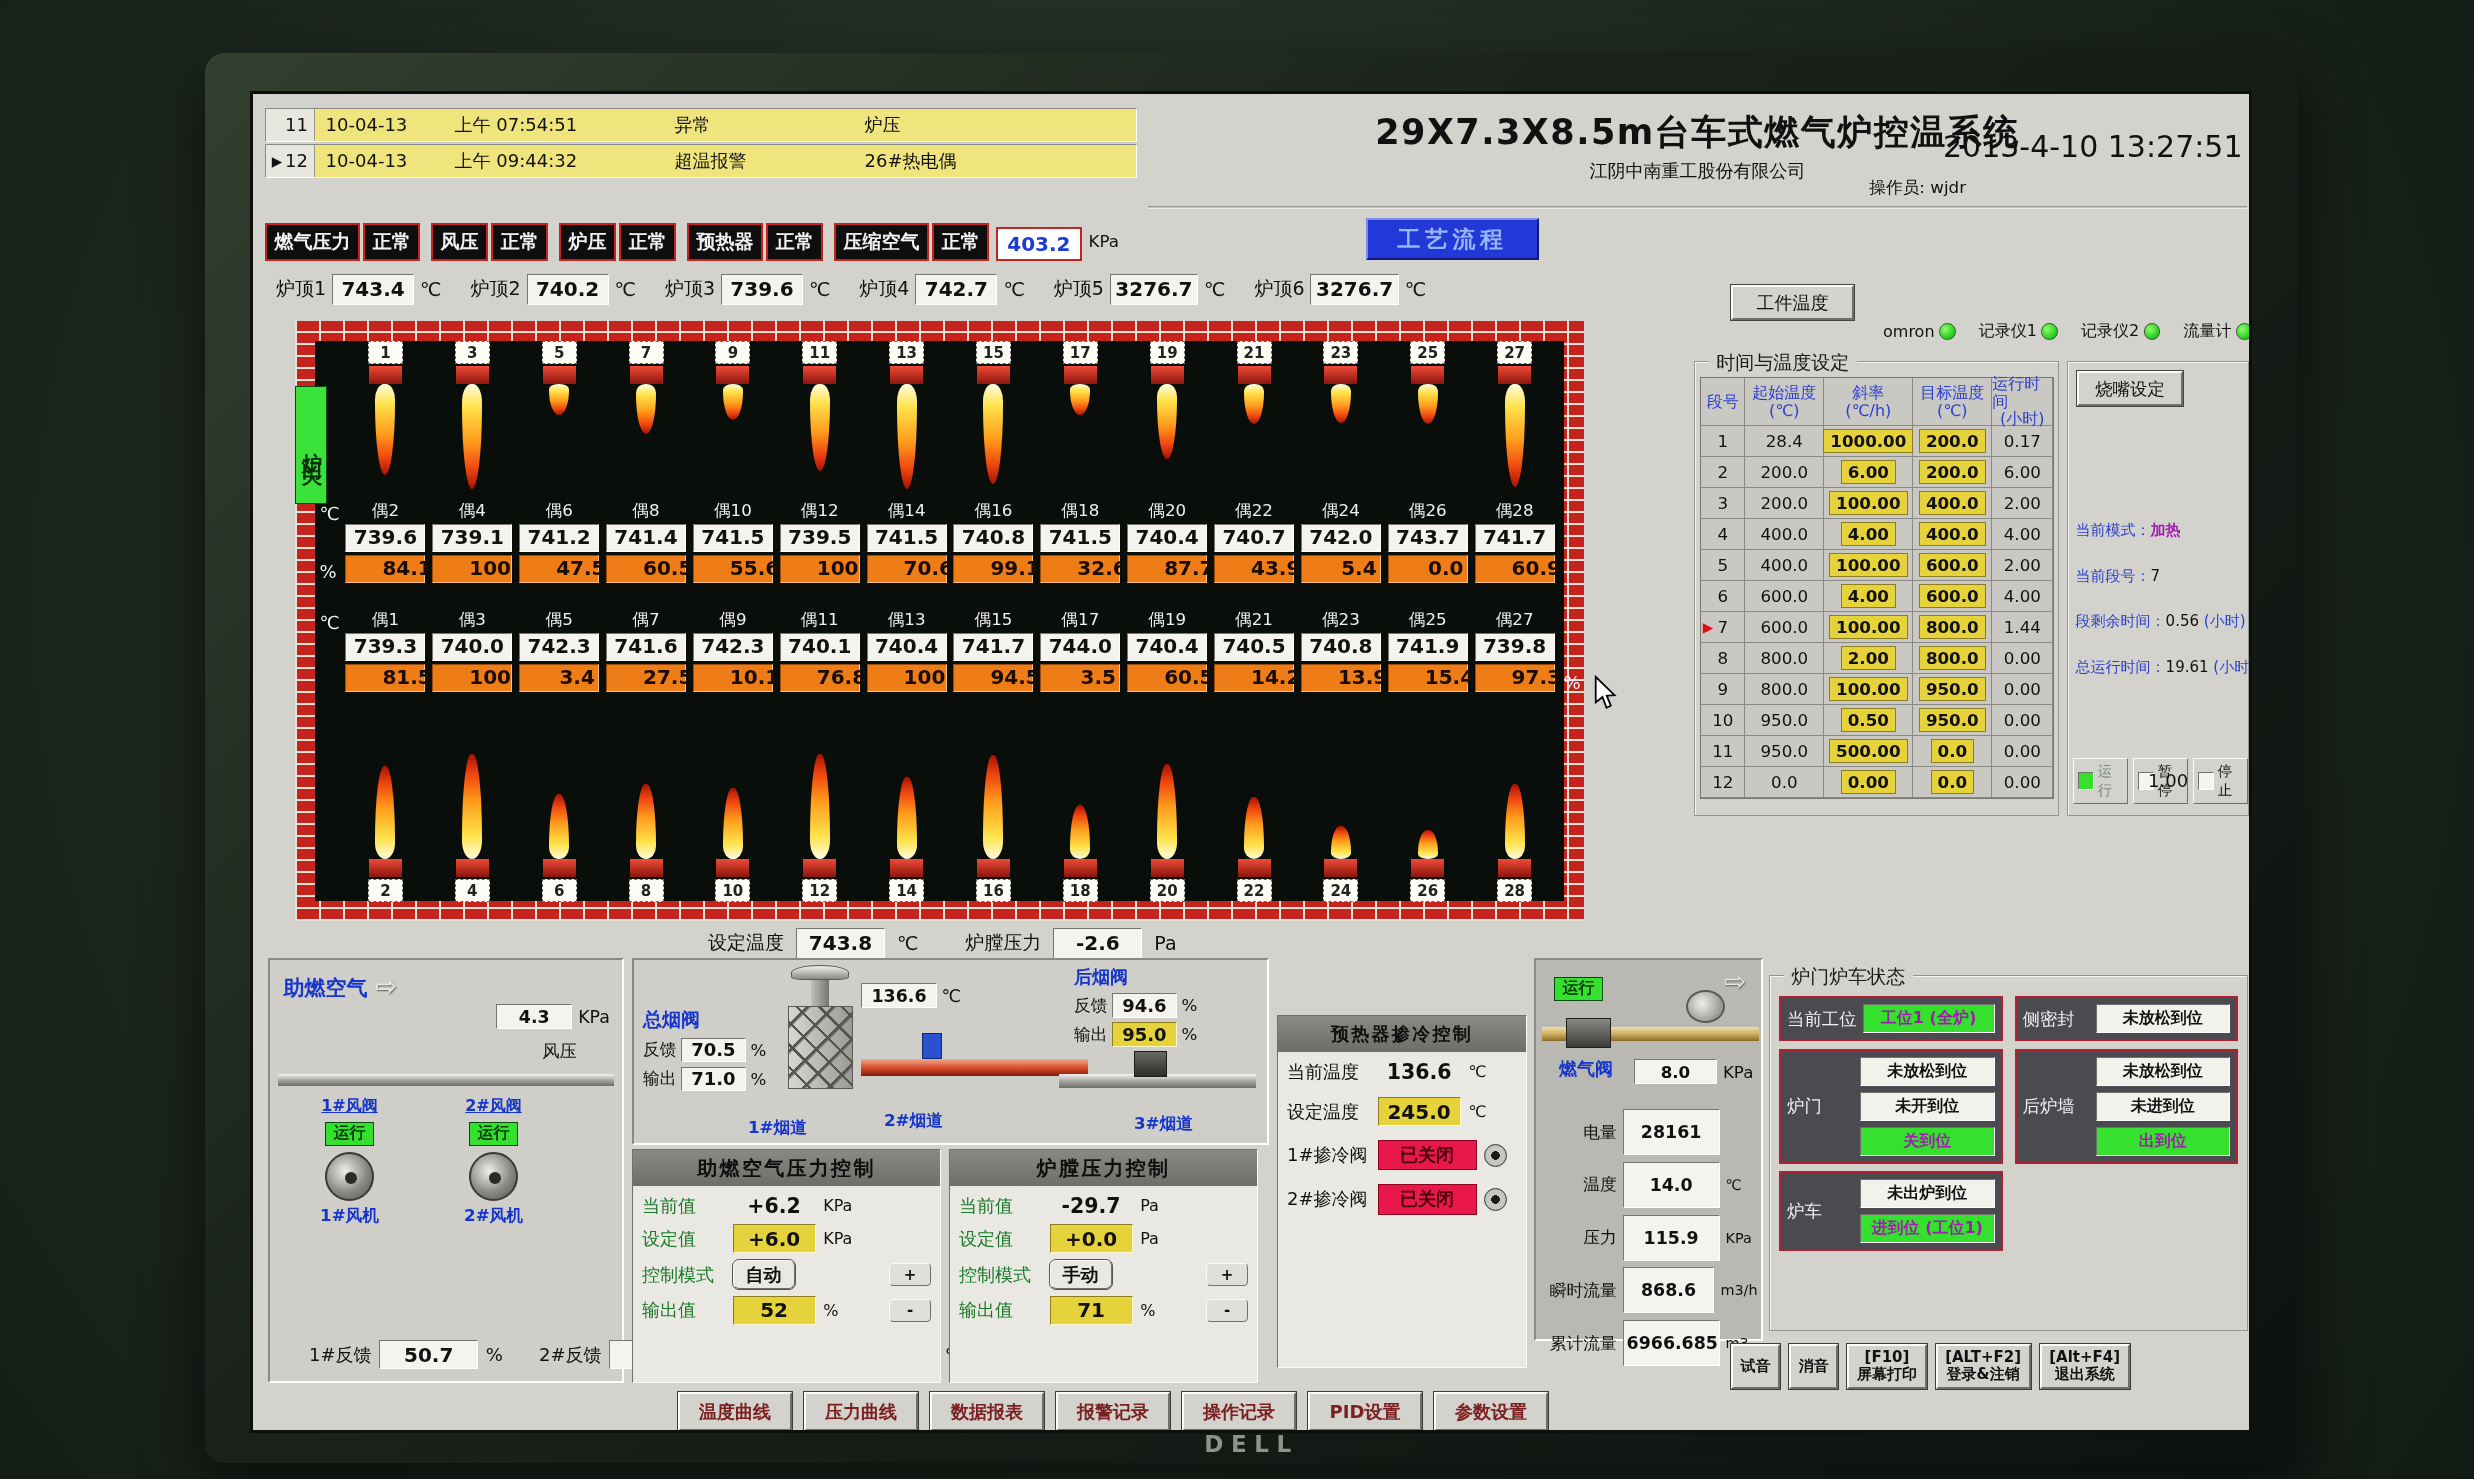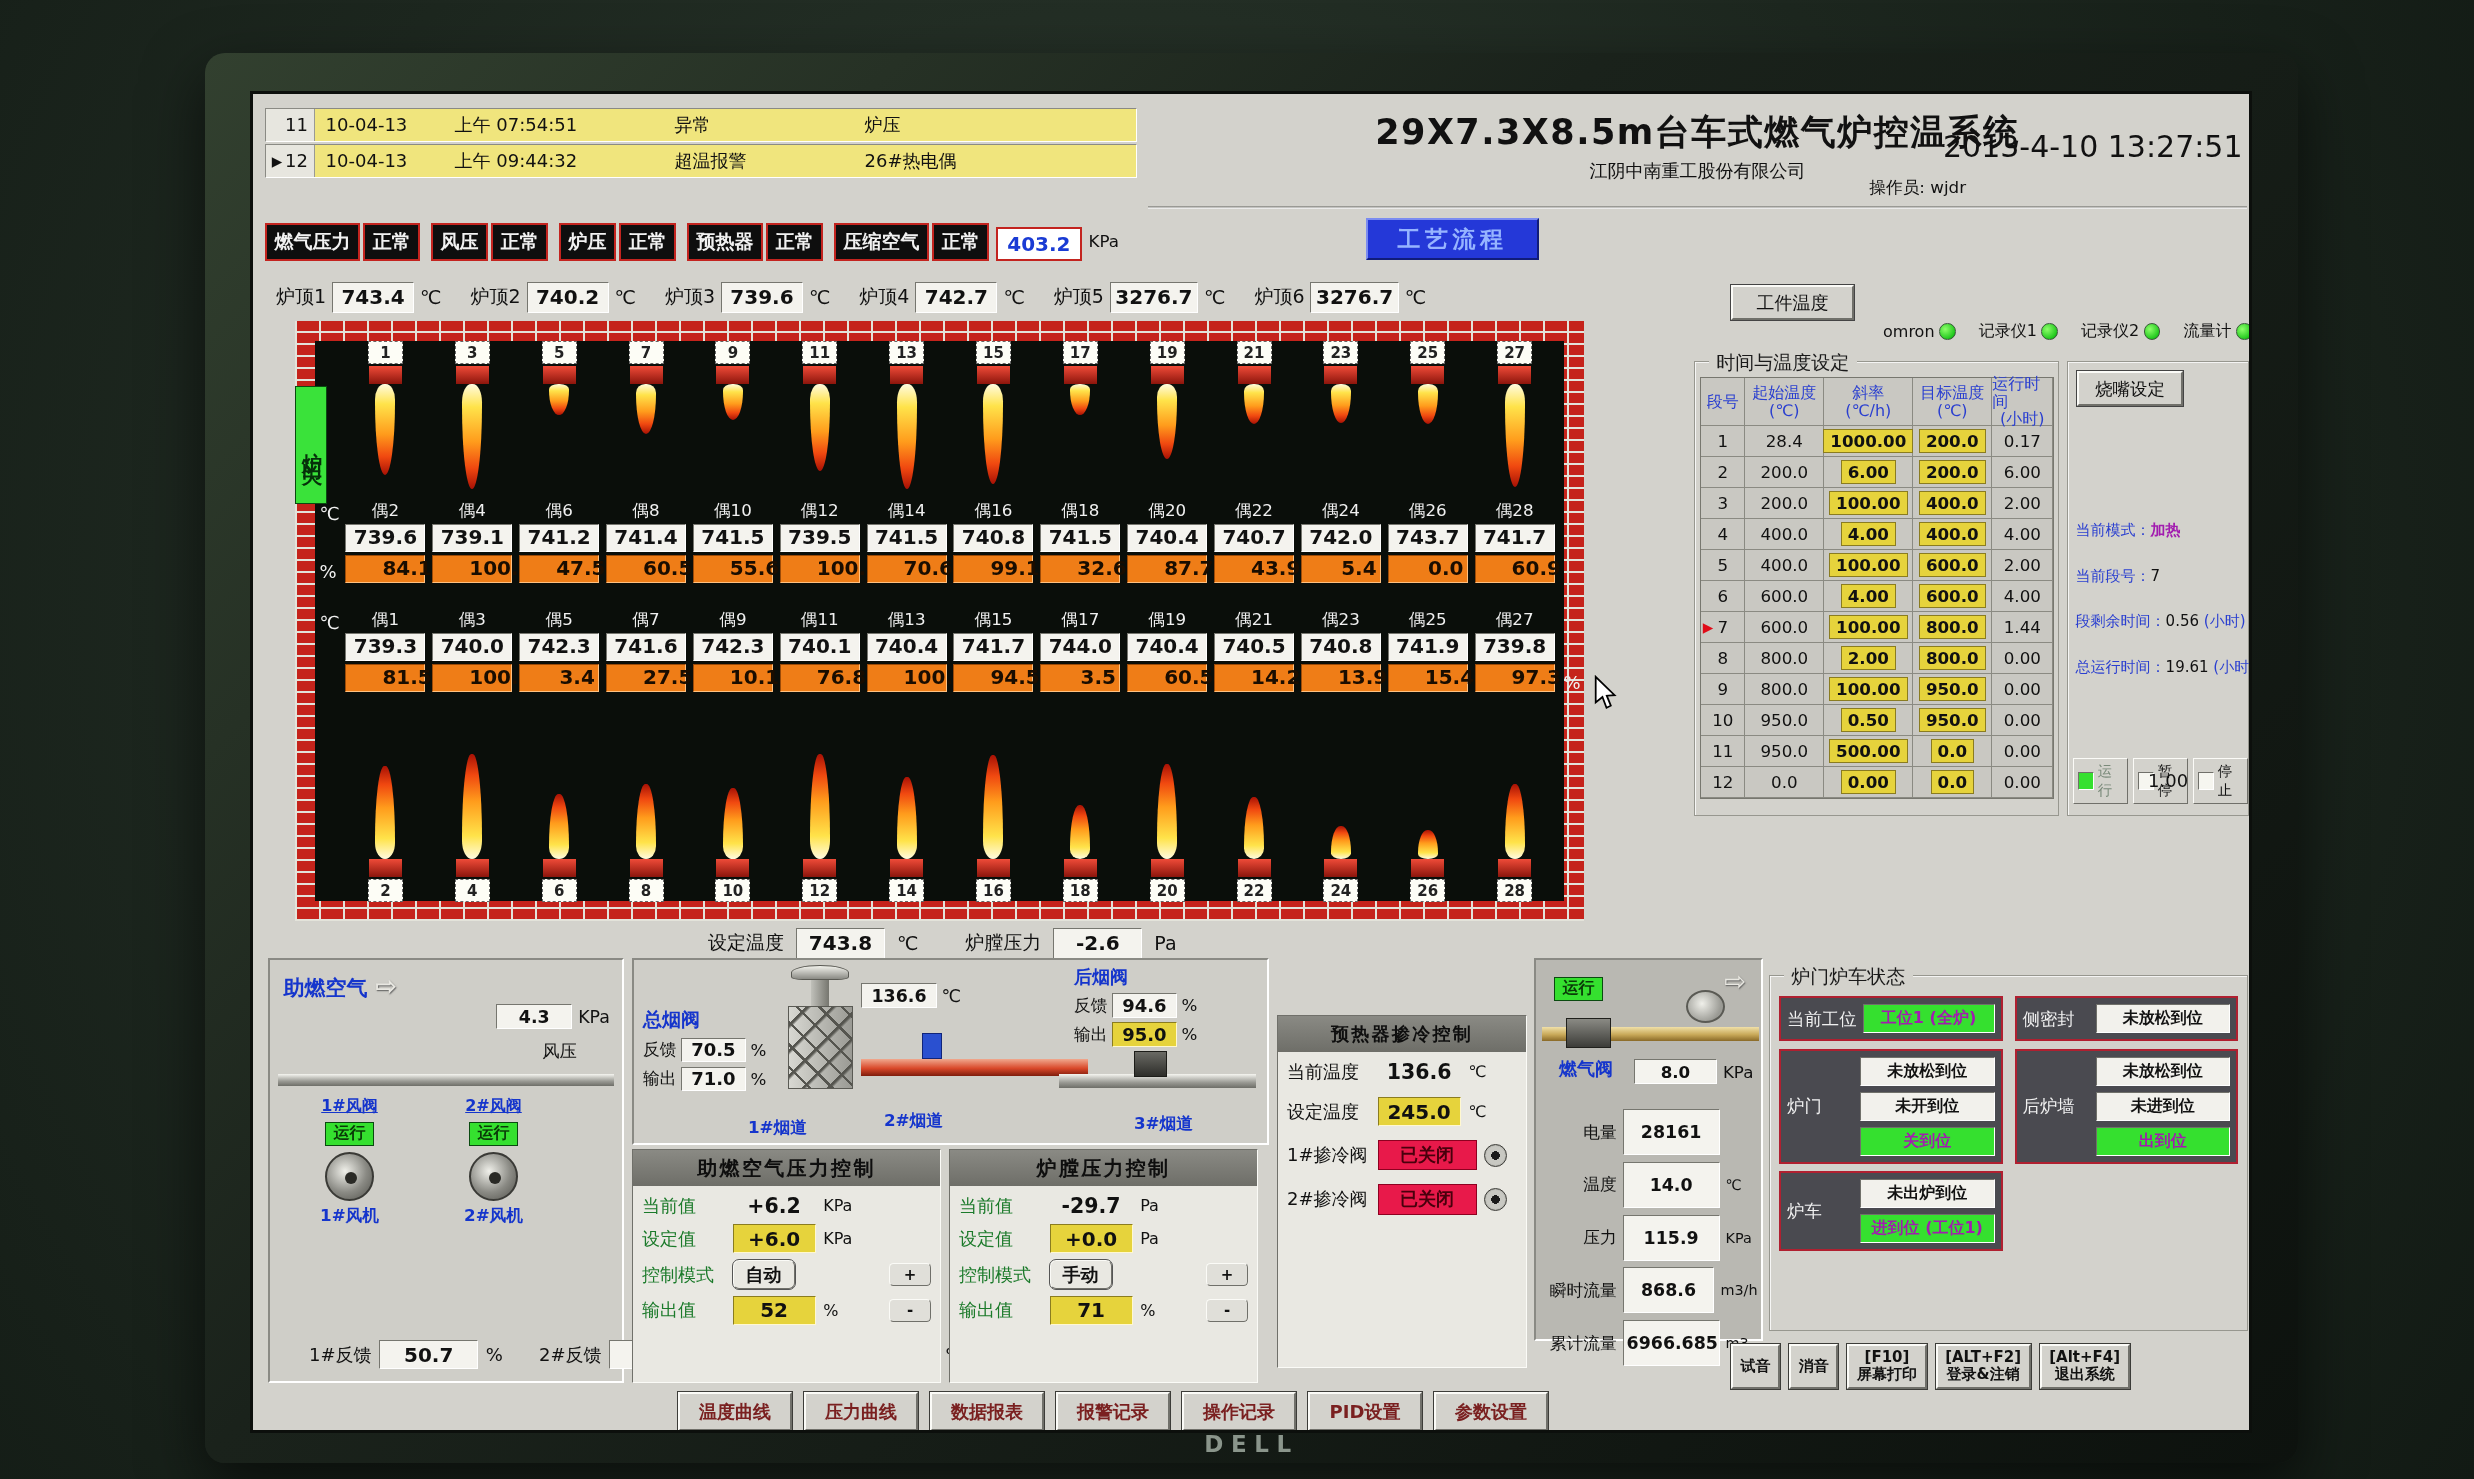--- a/index.html
+++ b/index.html
@@ -59,21 +59,21 @@
   #process-btn { position:absolute; left:1113px; top:124px; width:173px; height:42px;
     background:#2438d8; color:#96b4ff; font-size:23px; font-weight:bold;
     display:flex; align-items:center; justify-content:center; letter-spacing:4.5px;
     border:2.3px solid; border-color:#7b8cf0 #101c7a #101c7a #7b8cf0; }
   #instr-row { position:absolute; left:1630px; top:227px; width:364px; display:flex; gap:23px;
     font-size:16px; align-items:center; }
   .instr { display:flex; align-items:center; gap:4.5px; white-space:nowrap;}
   .led { width:16.7px; height:16.7px; border-radius:50%; background:radial-gradient(circle at 35% 35%, #8dff6a,#22c91e 70%,#0f7a0e); border:0.8px solid #3a5a3a;}
 
   
-  #roof-row { position:absolute; left:23px; top:188px; width:1334px; display:flex; gap:29px; align-items:center;}
+  #roof-row { position:absolute; left:23px; top:180px; width:1334px; display:flex; gap:29px; align-items:center;}
   .roof-item { display:flex; align-items:center; gap:6px; font-size:19px; white-space:nowrap;}
   .roof-item .vbox { min-width:82px; padding:2.3px 4.5px; font-size:20px; }
   #workpiece-btn { position:absolute; left:1478px; top:191px; width:123px; height:35px;
     background:#d3d2cc; font-size:18px; display:flex; align-items:center; justify-content:center;
     border:2.3px solid; border-color:#fbfbf7 #70706a #70706a #fbfbf7; outline:1.5px solid #444; }
 
   
   #furnace { position:absolute; left:42px; top:227px; width:1289px; height:600px;
     background:
       repeating-linear-gradient(0deg, #e3e3da 0 2.3px, transparent 2.3px 12px),

